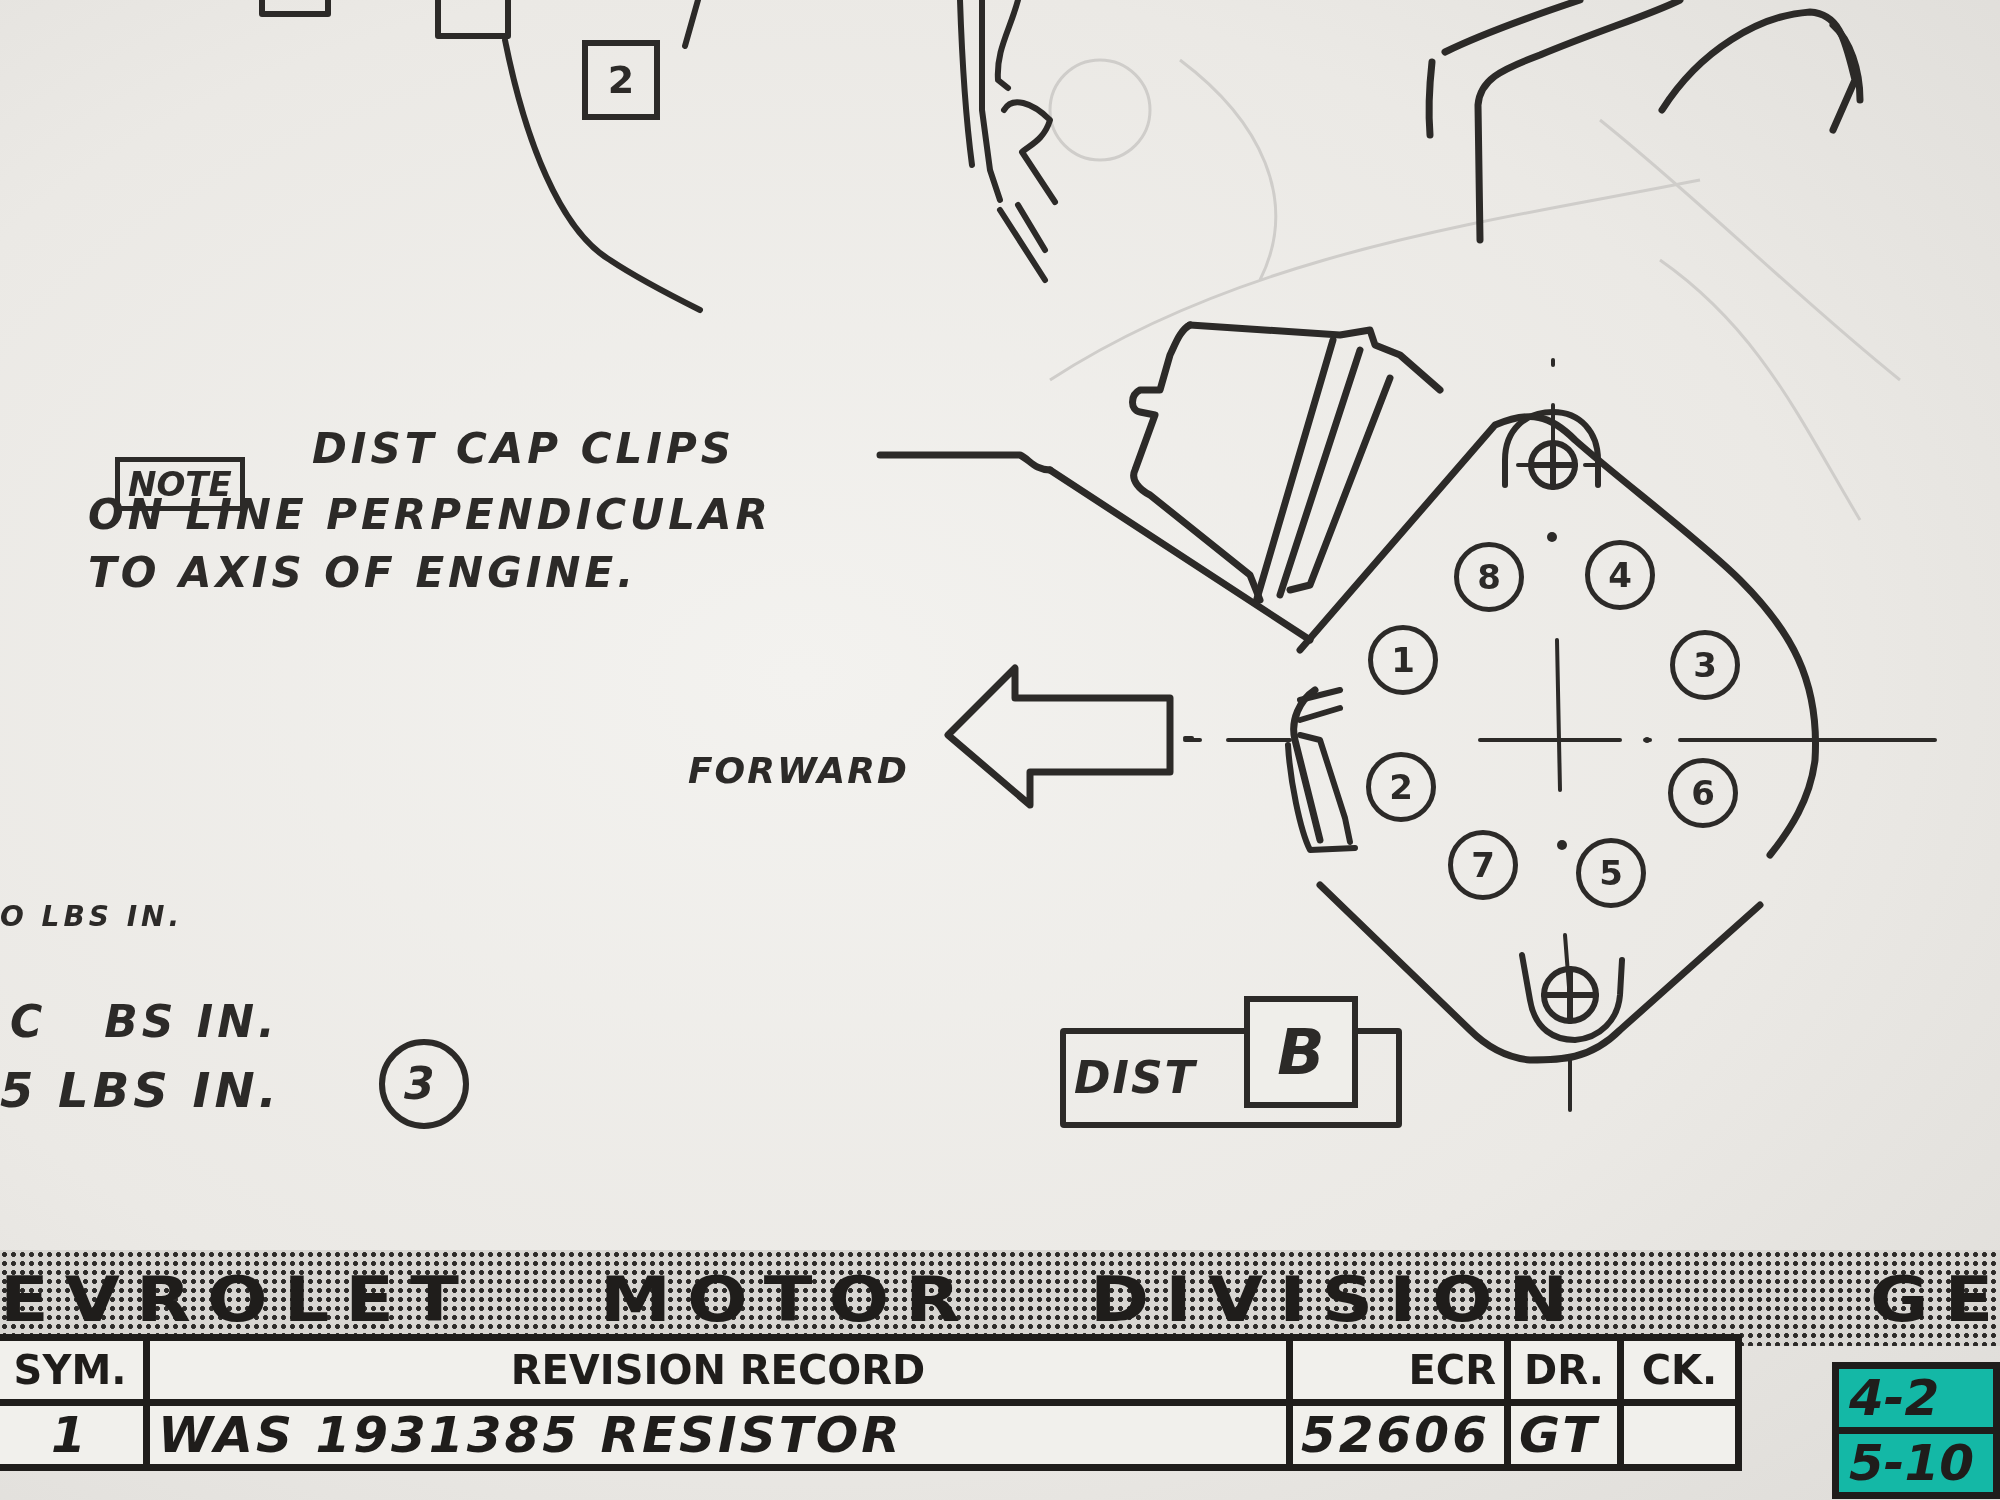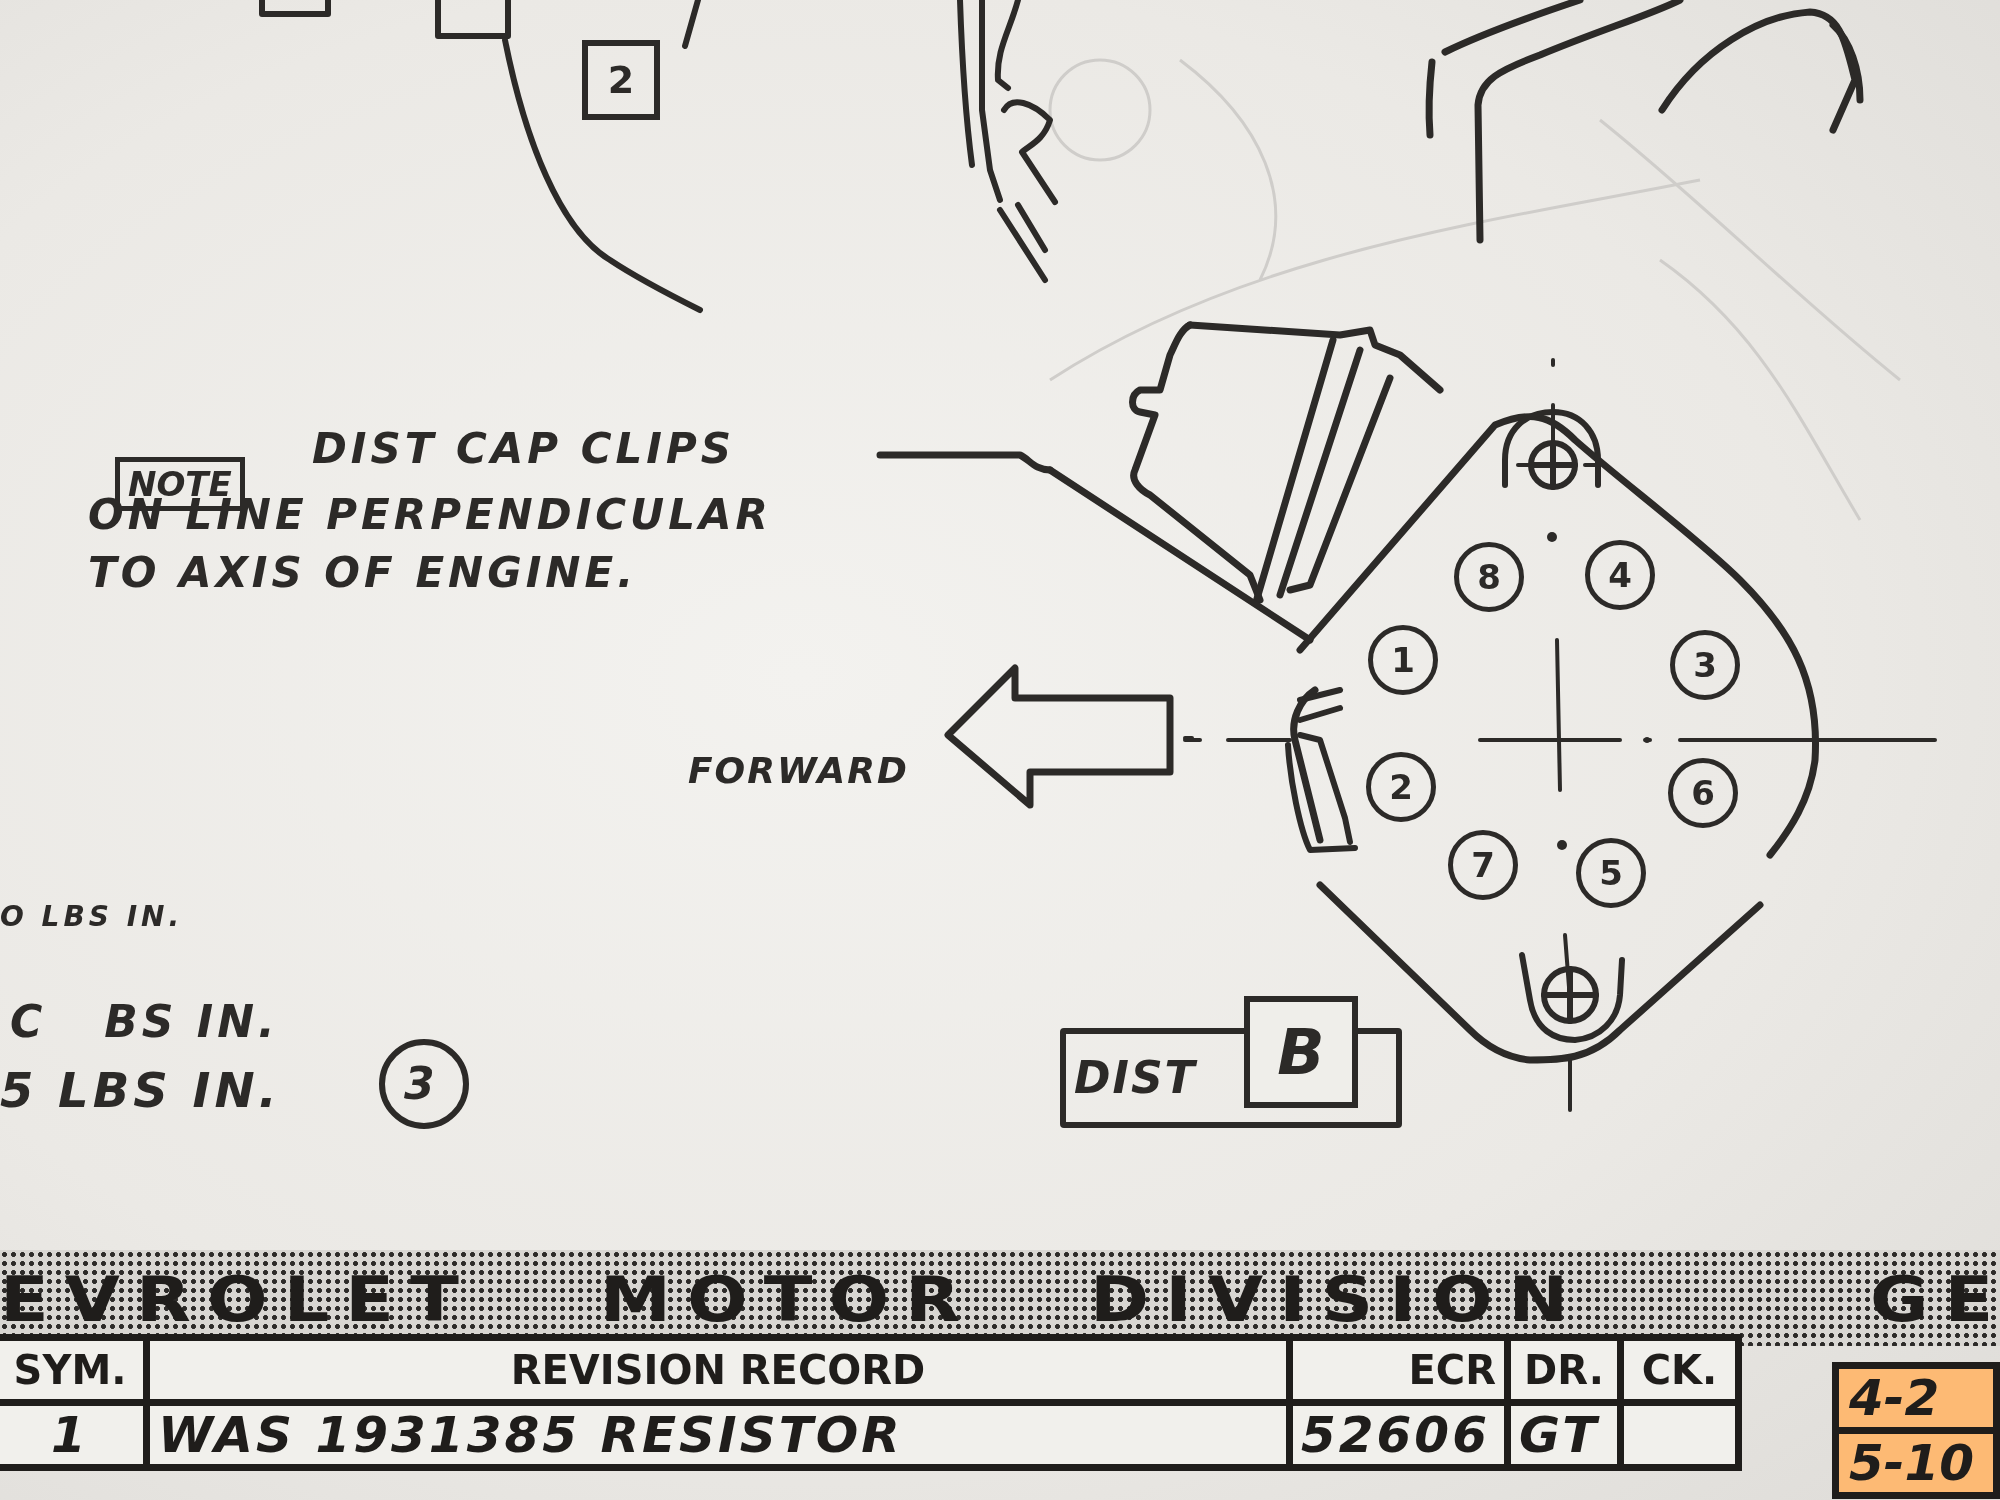--- a/index.html
+++ b/index.html
@@ -72,21 +72,21 @@
     border: 7px solid #1f1d1b; background: #f1f0ec; height: 58px; padding: 0 8px;
     white-space: nowrap; overflow: hidden;
   }
   .rev-table .hdr td { font-weight: bold; font-size: 40px; text-align: center; }
   .rev-table .row td { font-style: italic; font-size: 50px; font-weight: bold; letter-spacing: 3px; }
   .date-table {
     position: absolute; left: 1832px; top: 1362px; border-collapse: collapse;
     font-family: "DejaVu Sans", sans-serif; color: #1f1d1b;
   }
   .date-table td {
-    border: 7px solid #1f1d1b; background: #fdba74; height: 58px; width: 190px;
+    border: 7px solid #1f1d1b; background: #14b8a6; height: 58px; width: 190px;
     font-style: italic; font-weight: bold; font-size: 50px; padding: 0 10px; white-space: nowrap; overflow: hidden;
   }
 </style>
 </head>
 <body>
 
 <div class="paper"></div>
 
 <svg class="drawing" width="2000" height="1500" viewBox="0 0 2000 1500">
 

